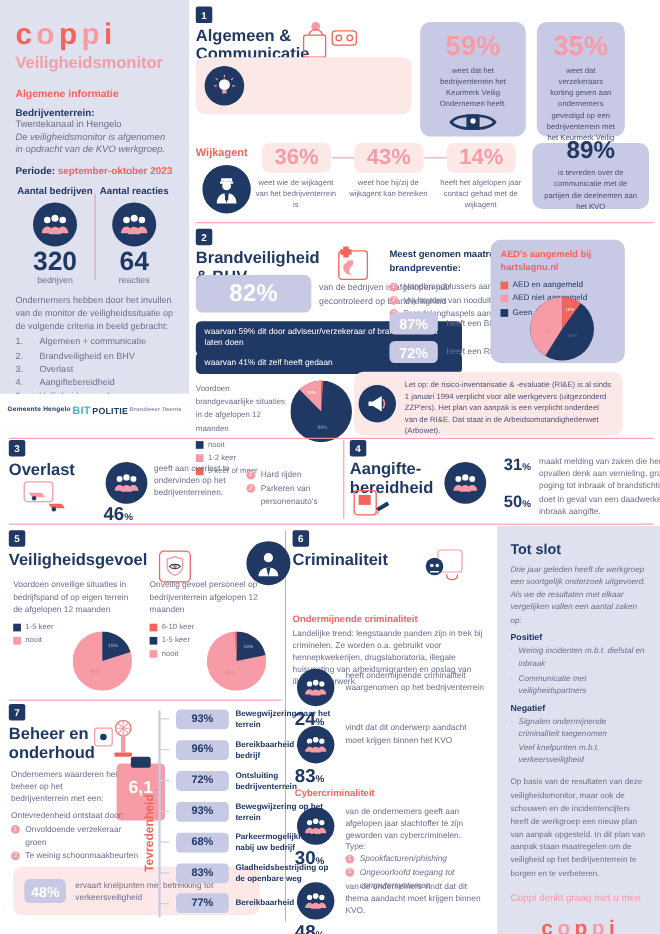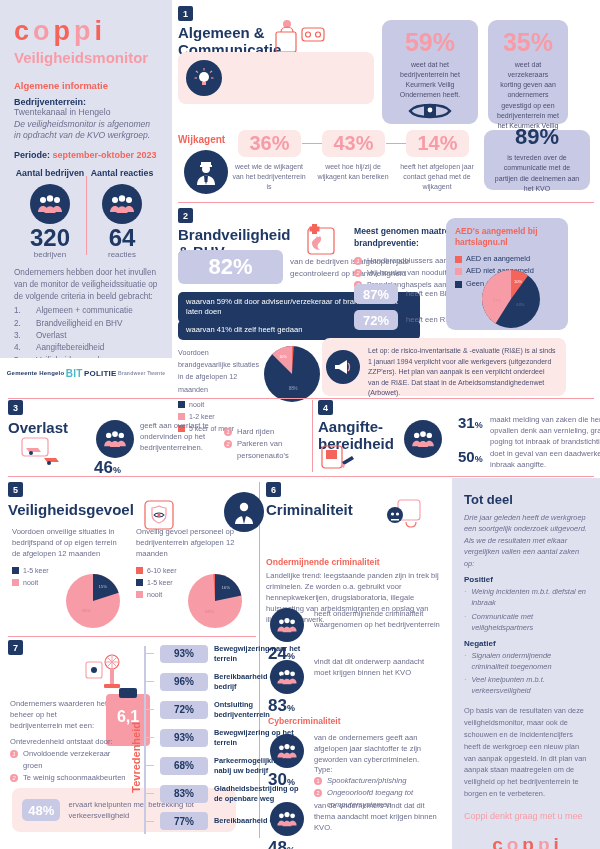--- a/index.html
+++ b/index.html
@@ -679,20 +679,21 @@
     <div class="body-txt" style="position:absolute;left:48px;top:318px;width:128px">van de ondernemers vindt dat dit thema aandacht moet krijgen binnen KVO.</div>
     <div style="position:absolute;left:2px;top:356px">
       <span class="statbig">48</span><span class="statnum pct-sm">%</span>
     </div>
   </div>
 
   <div class="hr" style="left:8px;top:636px;width:248px"></div>
 
   <div class="s7">
     <div class="numbadge">7</div>
+    <div class="sect-title" style="margin-top:5px;width:108px">Beheer en onderhoud</div>
     <svg style="position:absolute;left:76px;top:12px" width="42" height="42" viewBox="0 0 42 42">
       <rect x="2" y="10" width="16" height="16" rx="2" fill="none" stroke="#f79ca6" stroke-width="1.1"></rect>
       <circle cx="10" cy="18" r="3" fill="#1f3864"></circle>
       <circle cx="28" cy="10" r="7" fill="none" stroke="#f4645a" stroke-width="1.1"></circle>
       <path d="M28 3v14M21 10h14M23 5l10 10M33 5L23 15" stroke="#f79ca6" stroke-width="1"></path>
       <rect x="26" y="16" width="4" height="16" fill="#f79ca6"></rect>
       <rect x="20" y="32" width="16" height="4" rx="1" fill="#f4645a"></rect>
     </svg>
     <div class="body-txt" style="position:absolute;left:2px;top:58px;width:100px">Ondernemers waarderen het beheer op het bedrijventerrein met een:</div>
     <svg style="position:absolute;left:94px;top:46px" width="52" height="62" viewBox="0 0 52 62">
@@ -752,21 +753,21 @@
       <div class="barlbl" style="width:88px">Gladheidsbestrijding op de openbare weg</div>
     </div>
     <div style="position:absolute;left:138px;top:172px;display:flex;align-items:center;gap:6px">
       <i style="width:8px;height:1px;background:#c8c9e4;display:block"></i>
       <div class="barpct">77%</div>
       <div class="barlbl" style="width:88px">Bereikbaarheid OV</div>
     </div>
   </div>
 
   <div class="totslot">
-    <div class="ts-h">Tot deel</div>
+    <div class="ts-h">Tot slot</div>
     <div class="ts-p">Drie jaar geleden heeft de werkgroep een soortgelijk onderzoek uitgevoerd. Als we de resultaten met elkaar vergelijken vallen een aantal zaken op:</div>
     <div class="ts-sub">Positief</div>
     <div class="ts-li">
         <span class="d">·</span>
         <span>Weinig incidenten m.b.t. diefstal en inbraak</span>
       </div>
     <div class="ts-li">
         <span class="d">·</span>
         <span>Communicatie met veiligheidspartners</span>
       </div>

